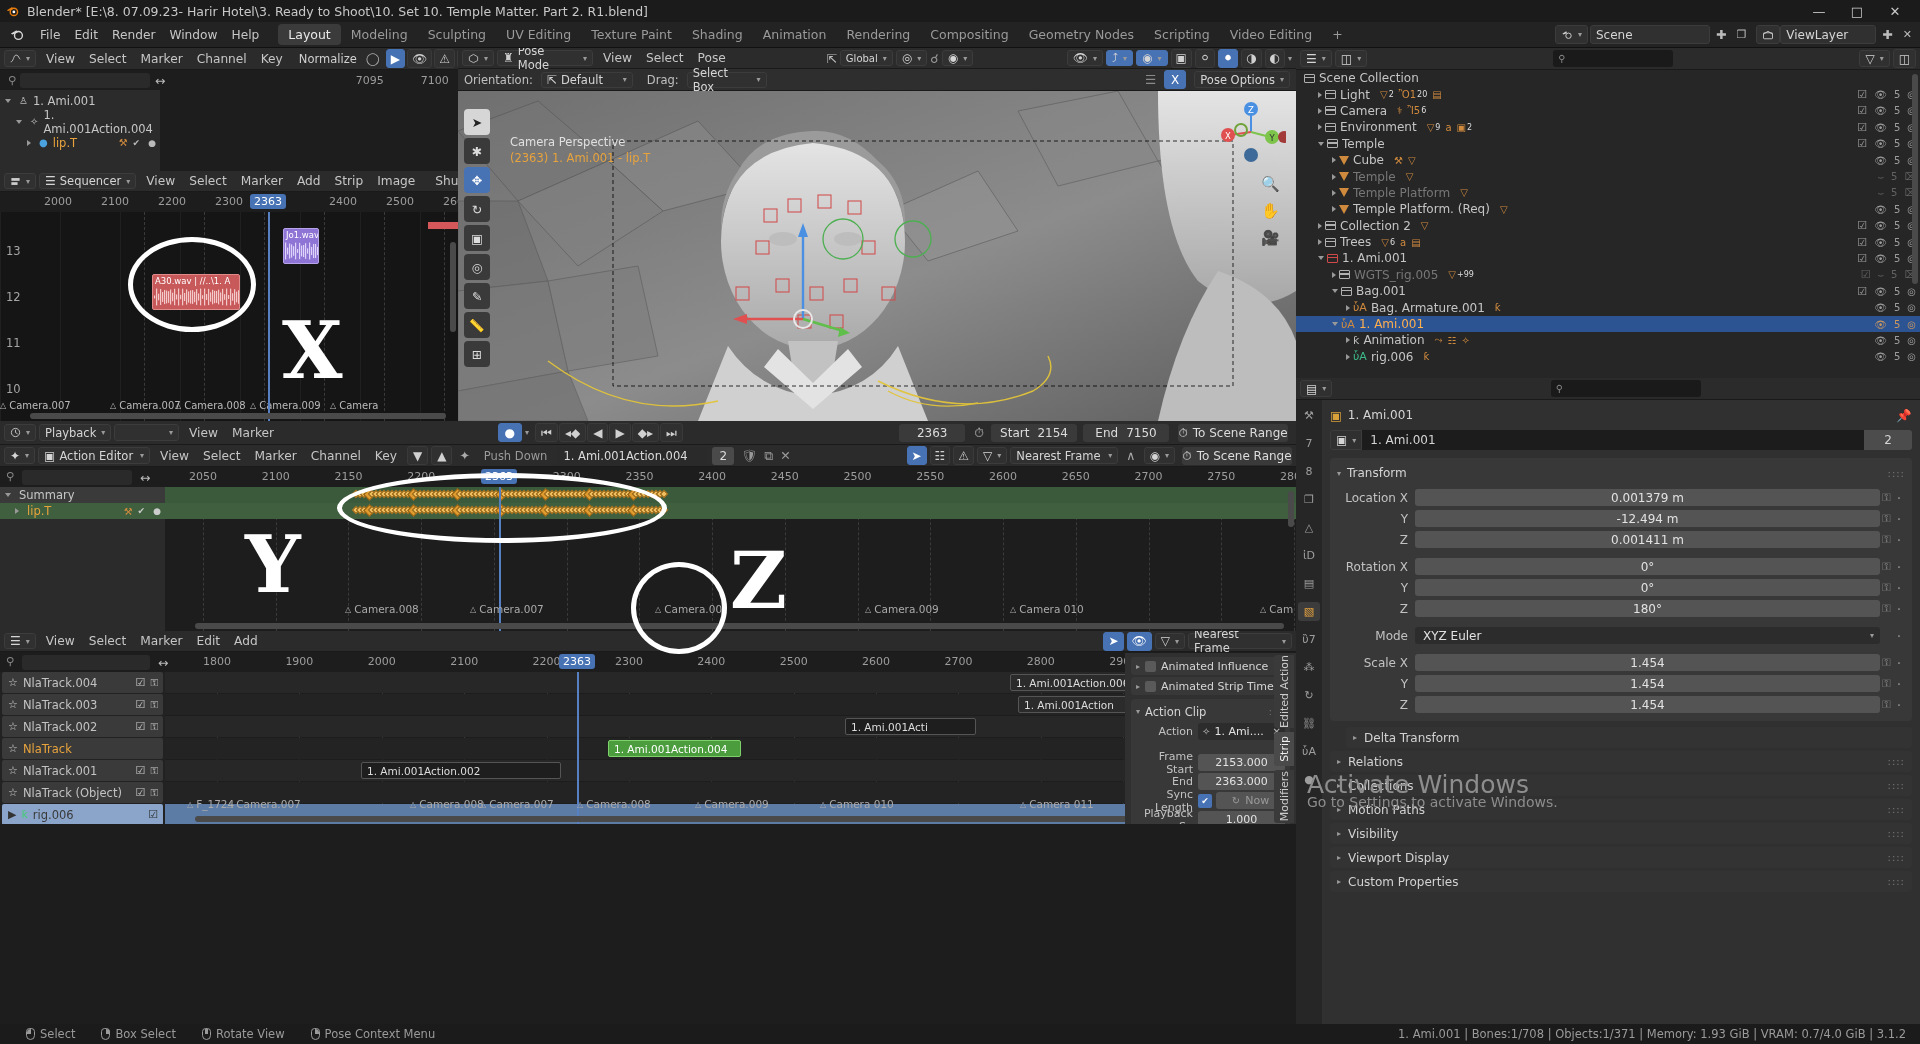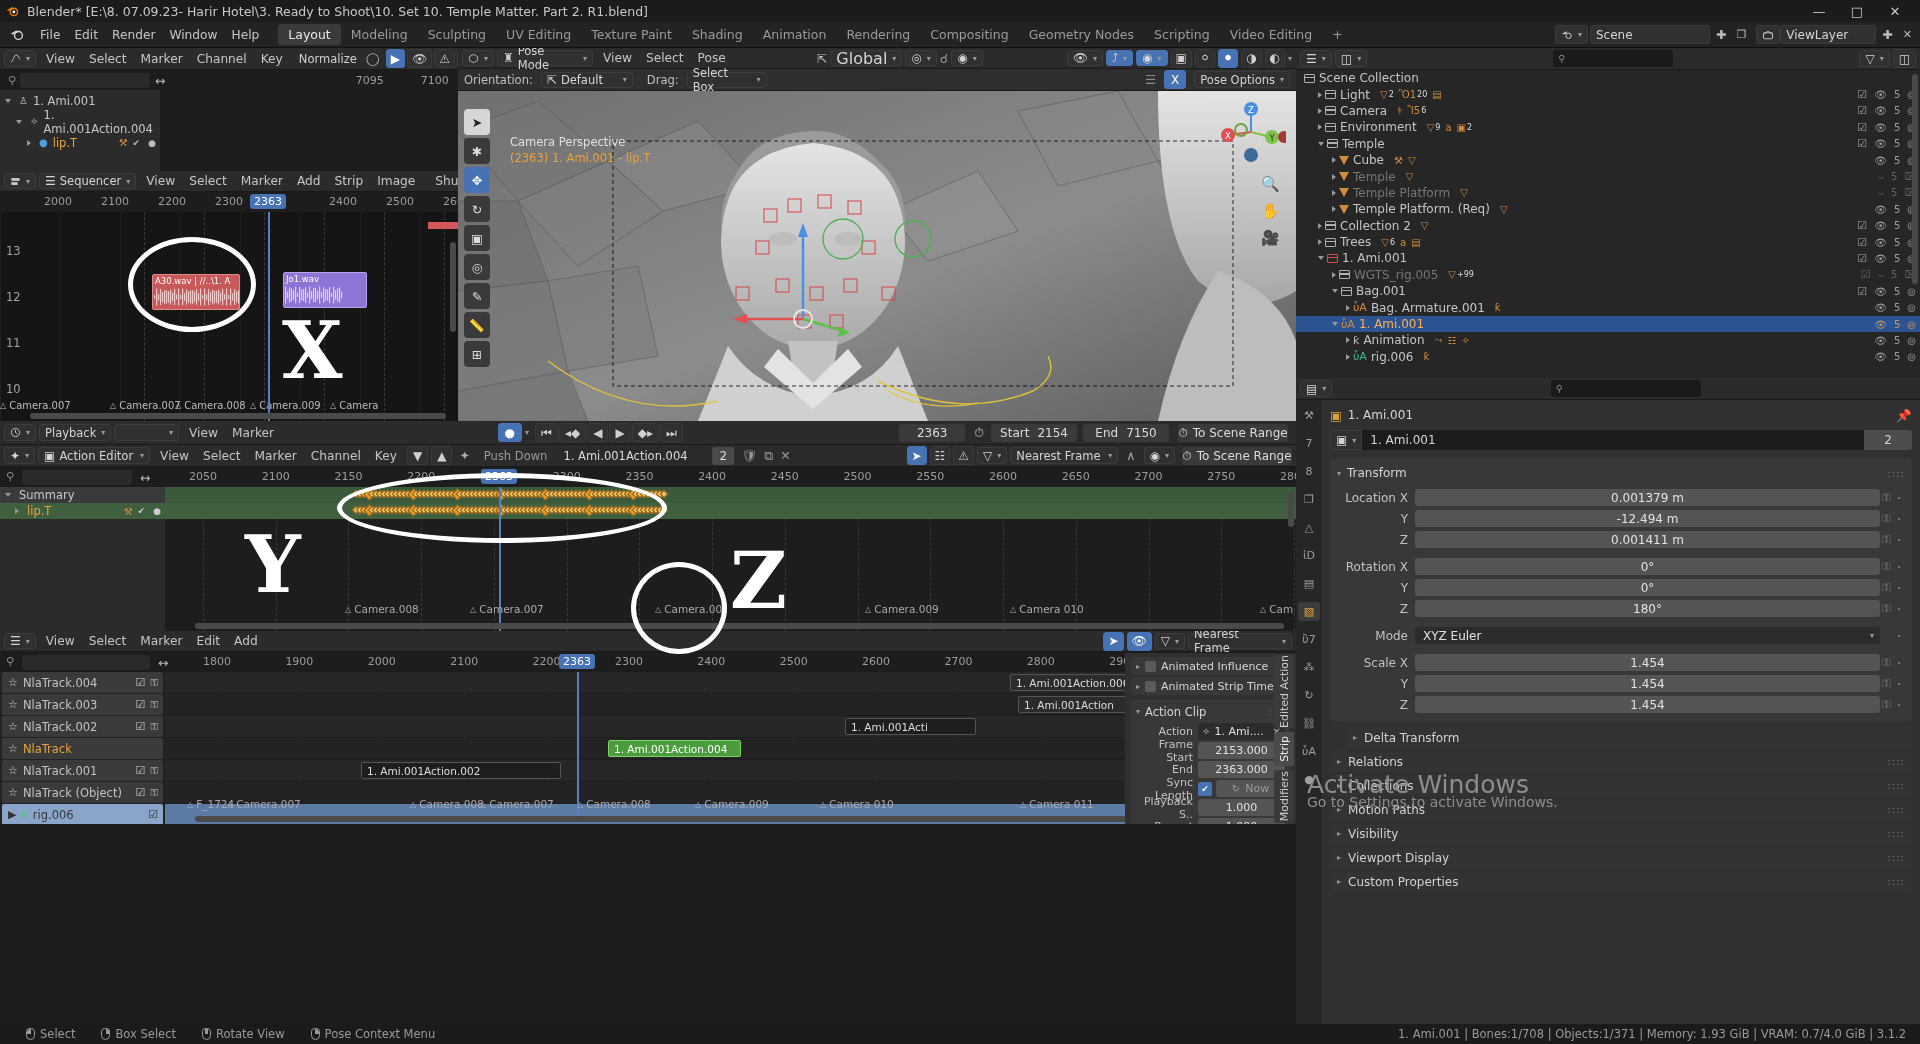--- a/index.html
+++ b/index.html
@@ -334,21 +334,21 @@
               <rect x="72" y="1.5130436884710772" width="1.2" height="16.973912623057846" fill="#f3c9c9"></rect>
               <rect x="74" y="8.023340637208513" width="1.2" height="3.953318725582974" fill="#f3c9c9"></rect>
               <rect x="76" y="1.6358735575712622" width="1.2" height="16.728252884857476" fill="#f3c9c9"></rect>
               <rect x="78" y="6.254530836697985" width="1.2" height="7.490938326604031" fill="#f3c9c9"></rect>
               <rect x="80" y="2.2145062351749605" width="1.2" height="15.570987529650079" fill="#f3c9c9"></rect>
               <rect x="82" y="4.634828305644838" width="1.2" height="10.730343388710324" fill="#f3c9c9"></rect>
               <rect x="84" y="3.2105184198240524" width="1.2" height="13.578963160351895" fill="#f3c9c9"></rect>
             </svg>
           </div>
         </div>
-        <div style="position:absolute;left:283px;top:16px;width:84px;height:36px;background:#8e74d4;border:1px solid #b7a3ea;border-radius:2px;overflow:hidden;margin-top:44px;">
+        <div style="position:absolute;left:283px;top:16px;width:36px;height:36px;background:#8e74d4;border:1px solid #b7a3ea;border-radius:2px;overflow:hidden;">
           <div style="font-size:8.5px;color:#fff;padding:1px 2px;">Jo1.wav</div>
           <div style="padding:0 1px;">
             <svg width="58" height="20" style="display:block;">
               <rect x="0" y="1.5" width="1.2" height="17" fill="#ded3fb"></rect>
               <rect x="2" y="6.627508199627888" width="1.2" height="6.744983600744223" fill="#ded3fb"></rect>
               <rect x="4" y="2.5017787264173688" width="1.2" height="14.996442547165262" fill="#ded3fb"></rect>
               <rect x="6" y="3.418473870599021" width="1.2" height="13.163052258801958" fill="#ded3fb"></rect>
               <rect x="8" y="5.22038330089736" width="1.2" height="9.55923339820528" fill="#ded3fb"></rect>
               <rect x="10" y="1.6638866199038347" width="1.2" height="16.67222676019233" fill="#ded3fb"></rect>
               <rect x="12" y="8.122312056061459" width="1.2" height="3.755375887877084" fill="#ded3fb"></rect>
@@ -426,21 +426,21 @@
     </div>
     <div id="vp-menus" class="row">
         <span class="hmenu">View</span>
         <span class="hmenu">Select</span>
         <span class="hmenu">Pose</span>
       </div>
     <div class="sp"></div>
     <div class="row" style="gap:3px;">
       <span class="ico" style="color:#c0c0c0;">⇱</span>
       <div class="dropdown" style="height:16px;">
-          <span style="font-size:16px;text-align:center;">Global</span>
+          <span style="font-size:10px;text-align:center;">Global</span>
           <span class="caret">▾</span>
         </div>
       <div class="dropdown" style="height:16px;">
           <span class="ico">◎</span>
           <span class="caret">▾</span>
         </div>
       <span class="ico" style="color:#9a9a9a;">☌</span>
       <div class="dropdown" style="height:16px;">
           <span class="ico">◉</span>
           <span class="caret">▾</span>
@@ -1613,21 +1613,21 @@
       <span style="font-size:11px;">Animated Strip Time</span>
     </div>
     <div style="background:#383838;border-radius:4px;padding:4px 5px;">
       <div class="row" style="height:17px;margin-bottom:3px;">
         <span class="caret" style="margin-right:5px;">▾</span>
         <span style="font-size:11.5px;">Action Clip</span>
         <div class="sp"></div>
           <span style="color:#777;font-size:9px;letter-spacing:1px;">::::</span>
       </div>
       <div id="strip-rows">
-          <div class="prop-row" style="height:17px;margin-bottom:2px;">
+          <div class="prop-row" style="height:17px;margin-bottom:14px;">
             <div class="prop-lbl" style="width:62px;font-size:11px;padding-right:5px;">Action</div>
             <div class="prop-val dark" style="font-size:11px;gap:4px;padding-left:4px;">
               <span style="font-size:10px;color:#bbb;">✧</span>
               <span>1. Ami....</span>
               <span style="margin-left:auto;margin-right:4px;font-size:10px;color:#bbb;">✕</span>
             </div>
           </div>
           <div class="prop-row" style="height:17px;margin-bottom:2px;">
             <div class="prop-lbl" style="width:62px;font-size:11px;padding-right:5px;">Frame Start</div>
             <div class="prop-val" style="font-size:11px;">2153.000</div>

